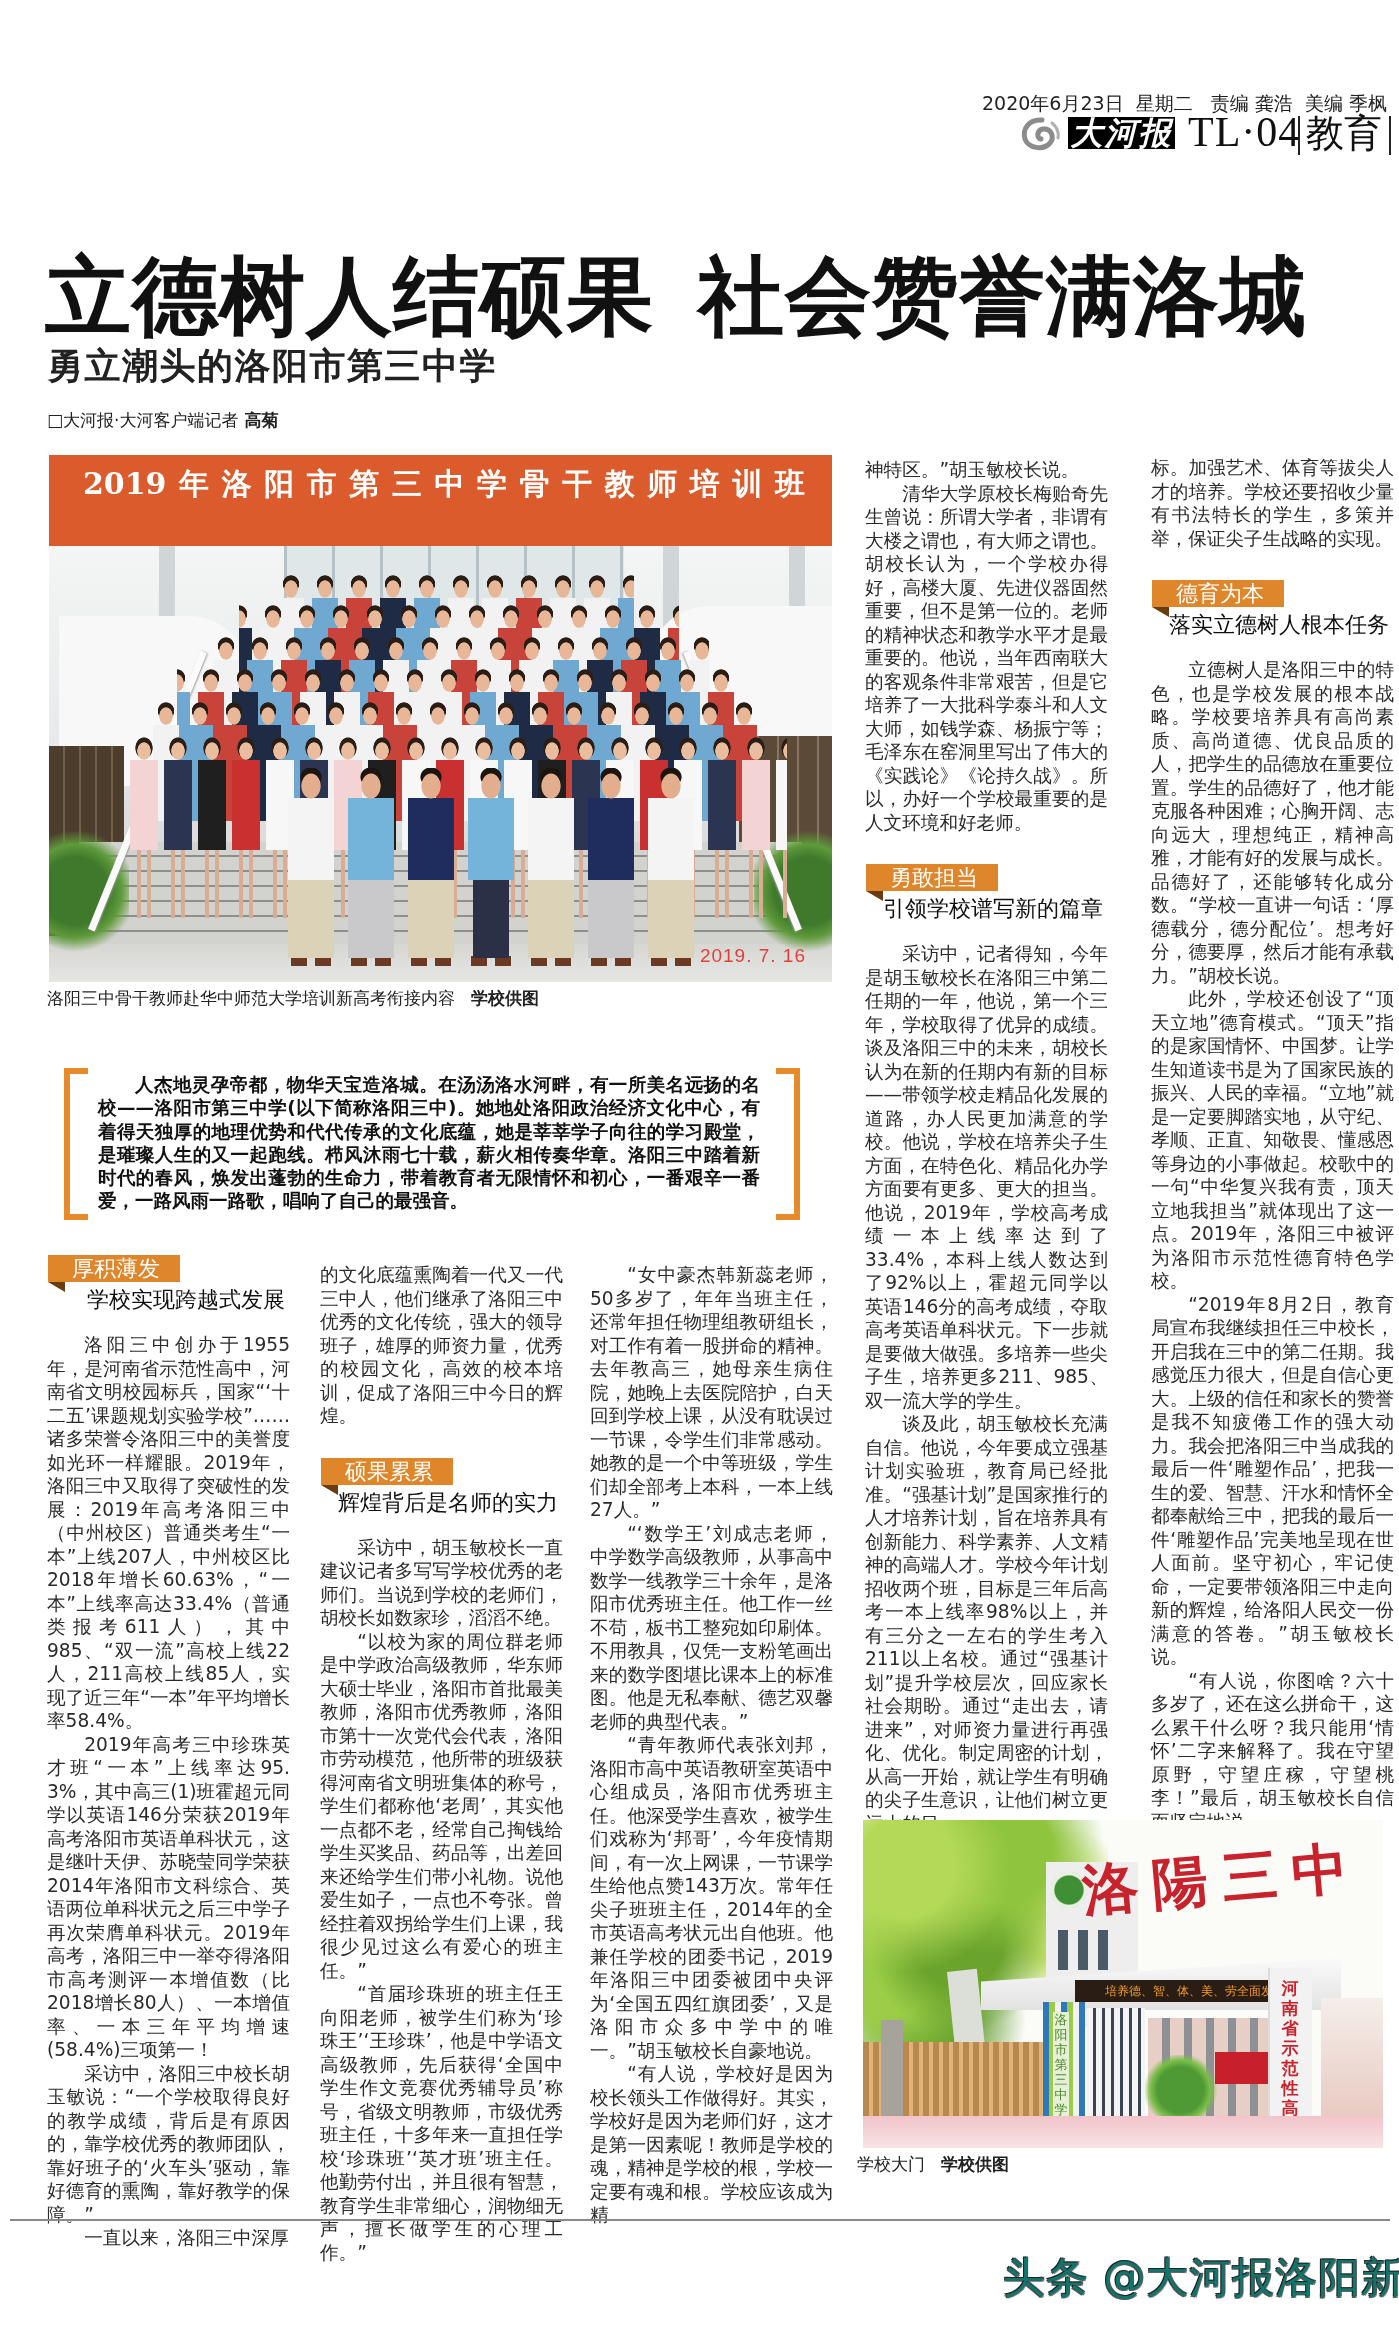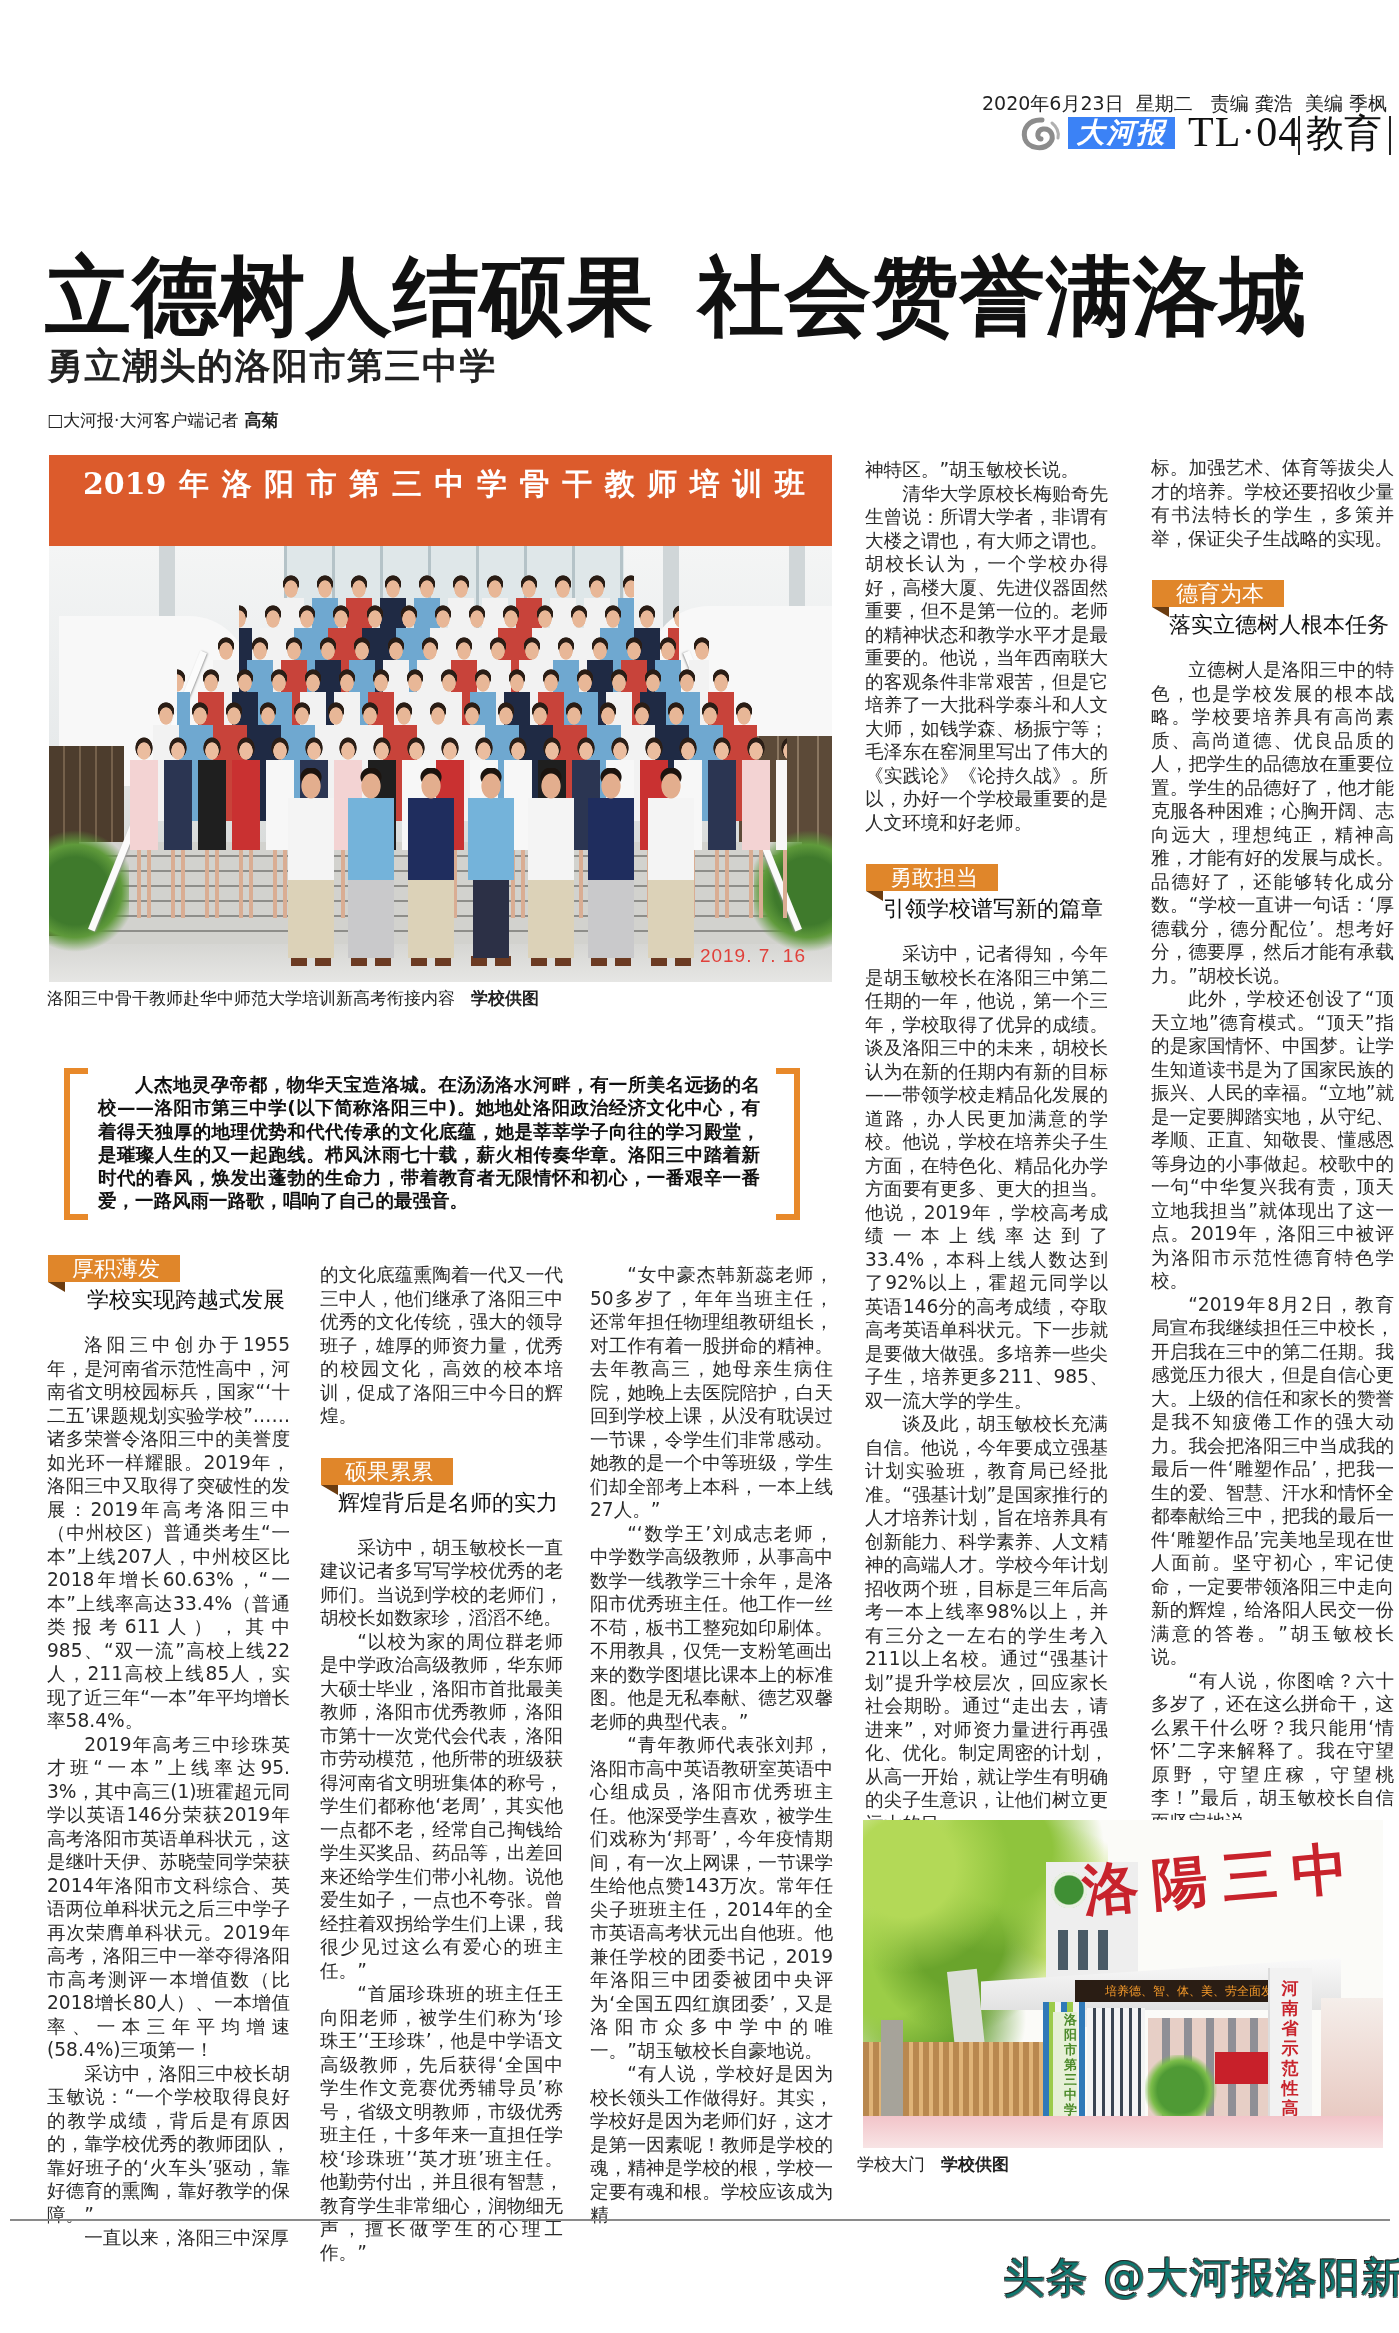--- a/index.html
+++ b/index.html
@@ -3,21 +3,21 @@
 <meta charset="utf-8">
 <style>
 *{margin:0;padding:0;box-sizing:border-box;}
 html,body{background:#fff;}
 body{width:1399px;height:2333px;overflow:hidden;}
 #page{position:relative;width:1399px;height:2333px;background:#fff;color:#222;font-family:"DejaVu Sans",sans-serif;overflow:hidden;}
 
 
 .date-line{position:absolute;right:12px;top:94px;font-size:19px;line-height:18px;color:#222;white-space:pre;}
 .swirl{position:absolute;left:1018px;top:115px;width:44px;height:38px;}
-.logo-box{position:absolute;left:1068px;top:117px;width:107px;height:32px;background:#3b82f6;color:#fff;font-family:"DejaVu Serif",serif;font-style:italic;font-weight:bold;font-size:28px;line-height:32px;text-align:center;letter-spacing:2px;}
+.logo-box{position:absolute;left:1068px;top:117px;width:107px;height:32px;background:#000000;color:#fff;font-family:"DejaVu Serif",serif;font-style:italic;font-weight:bold;font-size:32px;line-height:32px;text-align:center;letter-spacing:2px;}
 .page-code{position:absolute;left:1188px;top:110px;font-family:"Liberation Serif",serif;font-size:42px;line-height:44px;color:#111;letter-spacing:1px;}
 .vbar{position:absolute;top:116px;width:2px;height:39px;background:#222;}
 .section-name{position:absolute;left:1306px;top:112px;font-size:38px;line-height:42px;color:#111;}
 
 
 .title{position:absolute;left:45px;top:252px;font-size:86px;line-height:88px;font-weight:900;color:#111;white-space:nowrap;letter-spacing:1px;}
 .title .t2{margin-left:44px;}
 .subtitle{position:absolute;left:47px;top:346px;font-size:36px;line-height:40px;color:#222;letter-spacing:1.5px;white-space:nowrap;}
 .byline{position:absolute;left:47px;top:410px;font-size:17px;line-height:20px;color:#222;white-space:nowrap;}
 .byline b{font-weight:bold;margin-left:6px;}
@@ -109,21 +109,21 @@
 .trunk{left:92px;top:150px;width:30px;height:155px;background:#dcdfd8;transform:rotate(-6deg);}
 .fence{left:0;top:222px;width:180px;height:78px;background:repeating-linear-gradient(90deg,#b9884f 0 6px,#e0b478 6px 10px);}
 .fence-post{left:18px;top:200px;width:22px;height:105px;background:#a6a39a;}
 .tower{left:183px;top:42px;width:92px;height:165px;background:#eeeeee;}
 .tower-win{left:195px;top:110px;width:60px;height:40px;background:repeating-linear-gradient(90deg,#4a5a66 0 10px,#eeeeee 10px 20px);}
 .logo-circle{left:188px;top:52px;width:36px;height:36px;border-radius:50%;background:radial-gradient(circle,#3f8f34 0 55%,#e8f0e0 60% 70%,#3f8f34 75%);}
 .gate-name{left:222px;top:40px;font-size:56px;line-height:60px;color:#c8232c;font-weight:bold;font-family:"DejaVu Serif",serif;letter-spacing:14px;white-space:nowrap;transform:rotate(-5deg);transform-origin:left bottom;}
 .canopy{left:118px;top:138px;width:360px;height:52px;background:linear-gradient(#fafafa,#e2e2e2);clip-path:polygon(0 45%,100% 0,100% 100%,0 100%);}
 .led{left:212px;top:160px;width:228px;height:22px;background:#2a1d14;color:#f59a2a;font-size:12px;line-height:22px;white-space:nowrap;overflow:hidden;padding-left:30px;}
 .pillar-l{left:180px;top:182px;width:42px;height:130px;background:repeating-linear-gradient(90deg,#2f79b8 0 6px,#9ccb4a 6px 12px,#f2f2f2 12px 18px);}
-.pillar-l-text{left:190px;top:192px;width:24px;font-size:13px;line-height:15px;color:#4c8a2a;font-weight:bold;background:#e6f0d6;text-align:right;}
+.pillar-l-text{left:190px;top:192px;width:16px;font-size:13px;line-height:15px;color:#4c8a2a;font-weight:normal;background:#e6f0d6;text-align:center;}
 .turnstile{left:224px;top:188px;width:58px;height:122px;background:repeating-linear-gradient(90deg,#f4f4f4 0 6px,#3b4552 6px 9px);}
 .behind{left:285px;top:198px;width:125px;height:100px;background:repeating-linear-gradient(90deg,#e7cfc6 0 14px,#8f8f96 14px 22px),#e7cfc6;}
 .shrub{left:280px;top:235px;width:75px;height:70px;background:radial-gradient(circle,#4f9a35 0 45%,#7bbd4a 58%,transparent 72%);}
 .red-board{left:352px;top:232px;width:56px;height:32px;background:#c8202a;}
 .pillar-r{left:405px;top:148px;width:44px;height:180px;background:#f2f2f2;border-left:2px solid #dcdcdc;}
 .pillar-r-text{left:414px;top:158px;width:26px;font-size:17px;line-height:20px;color:#c8232c;font-weight:bold;text-align:center;}
 .kiosk{left:458px;top:178px;width:62px;height:130px;background:linear-gradient(#f5eeea,#e7c7bf);}
 .ground2{left:0;top:296px;width:520px;height:32px;background:linear-gradient(#f2c4c9,#f8e4e5);}
 
 

